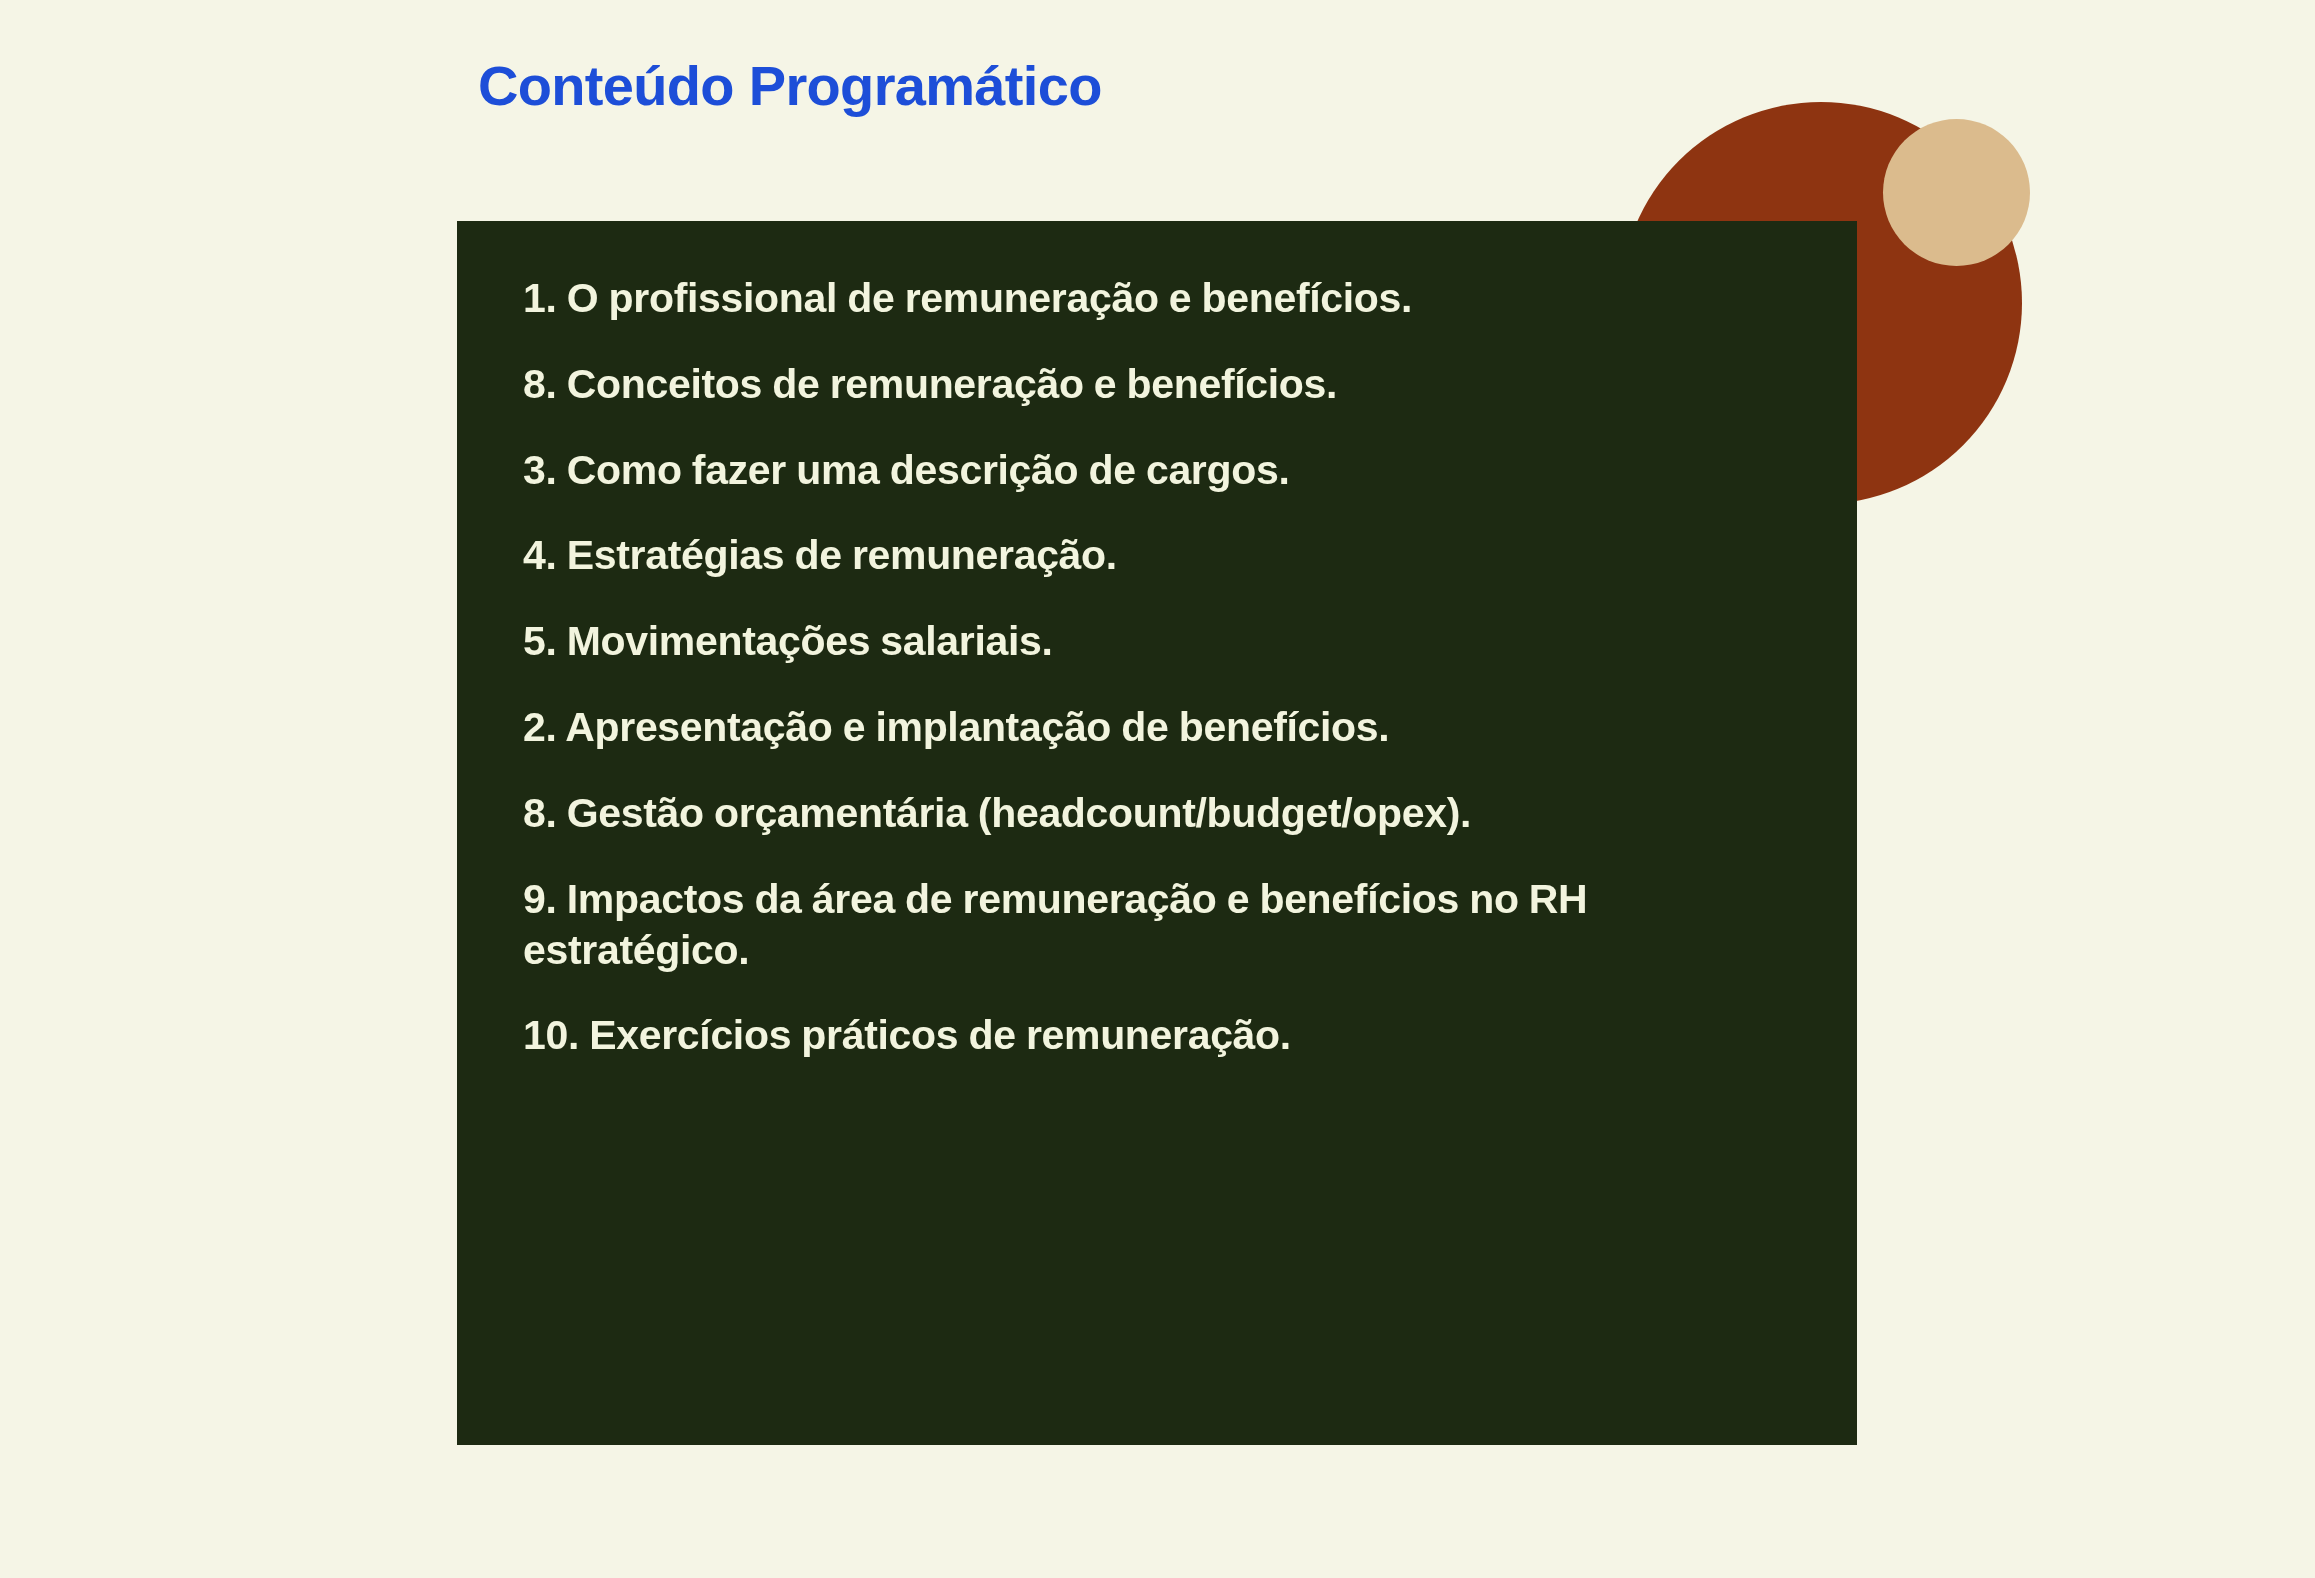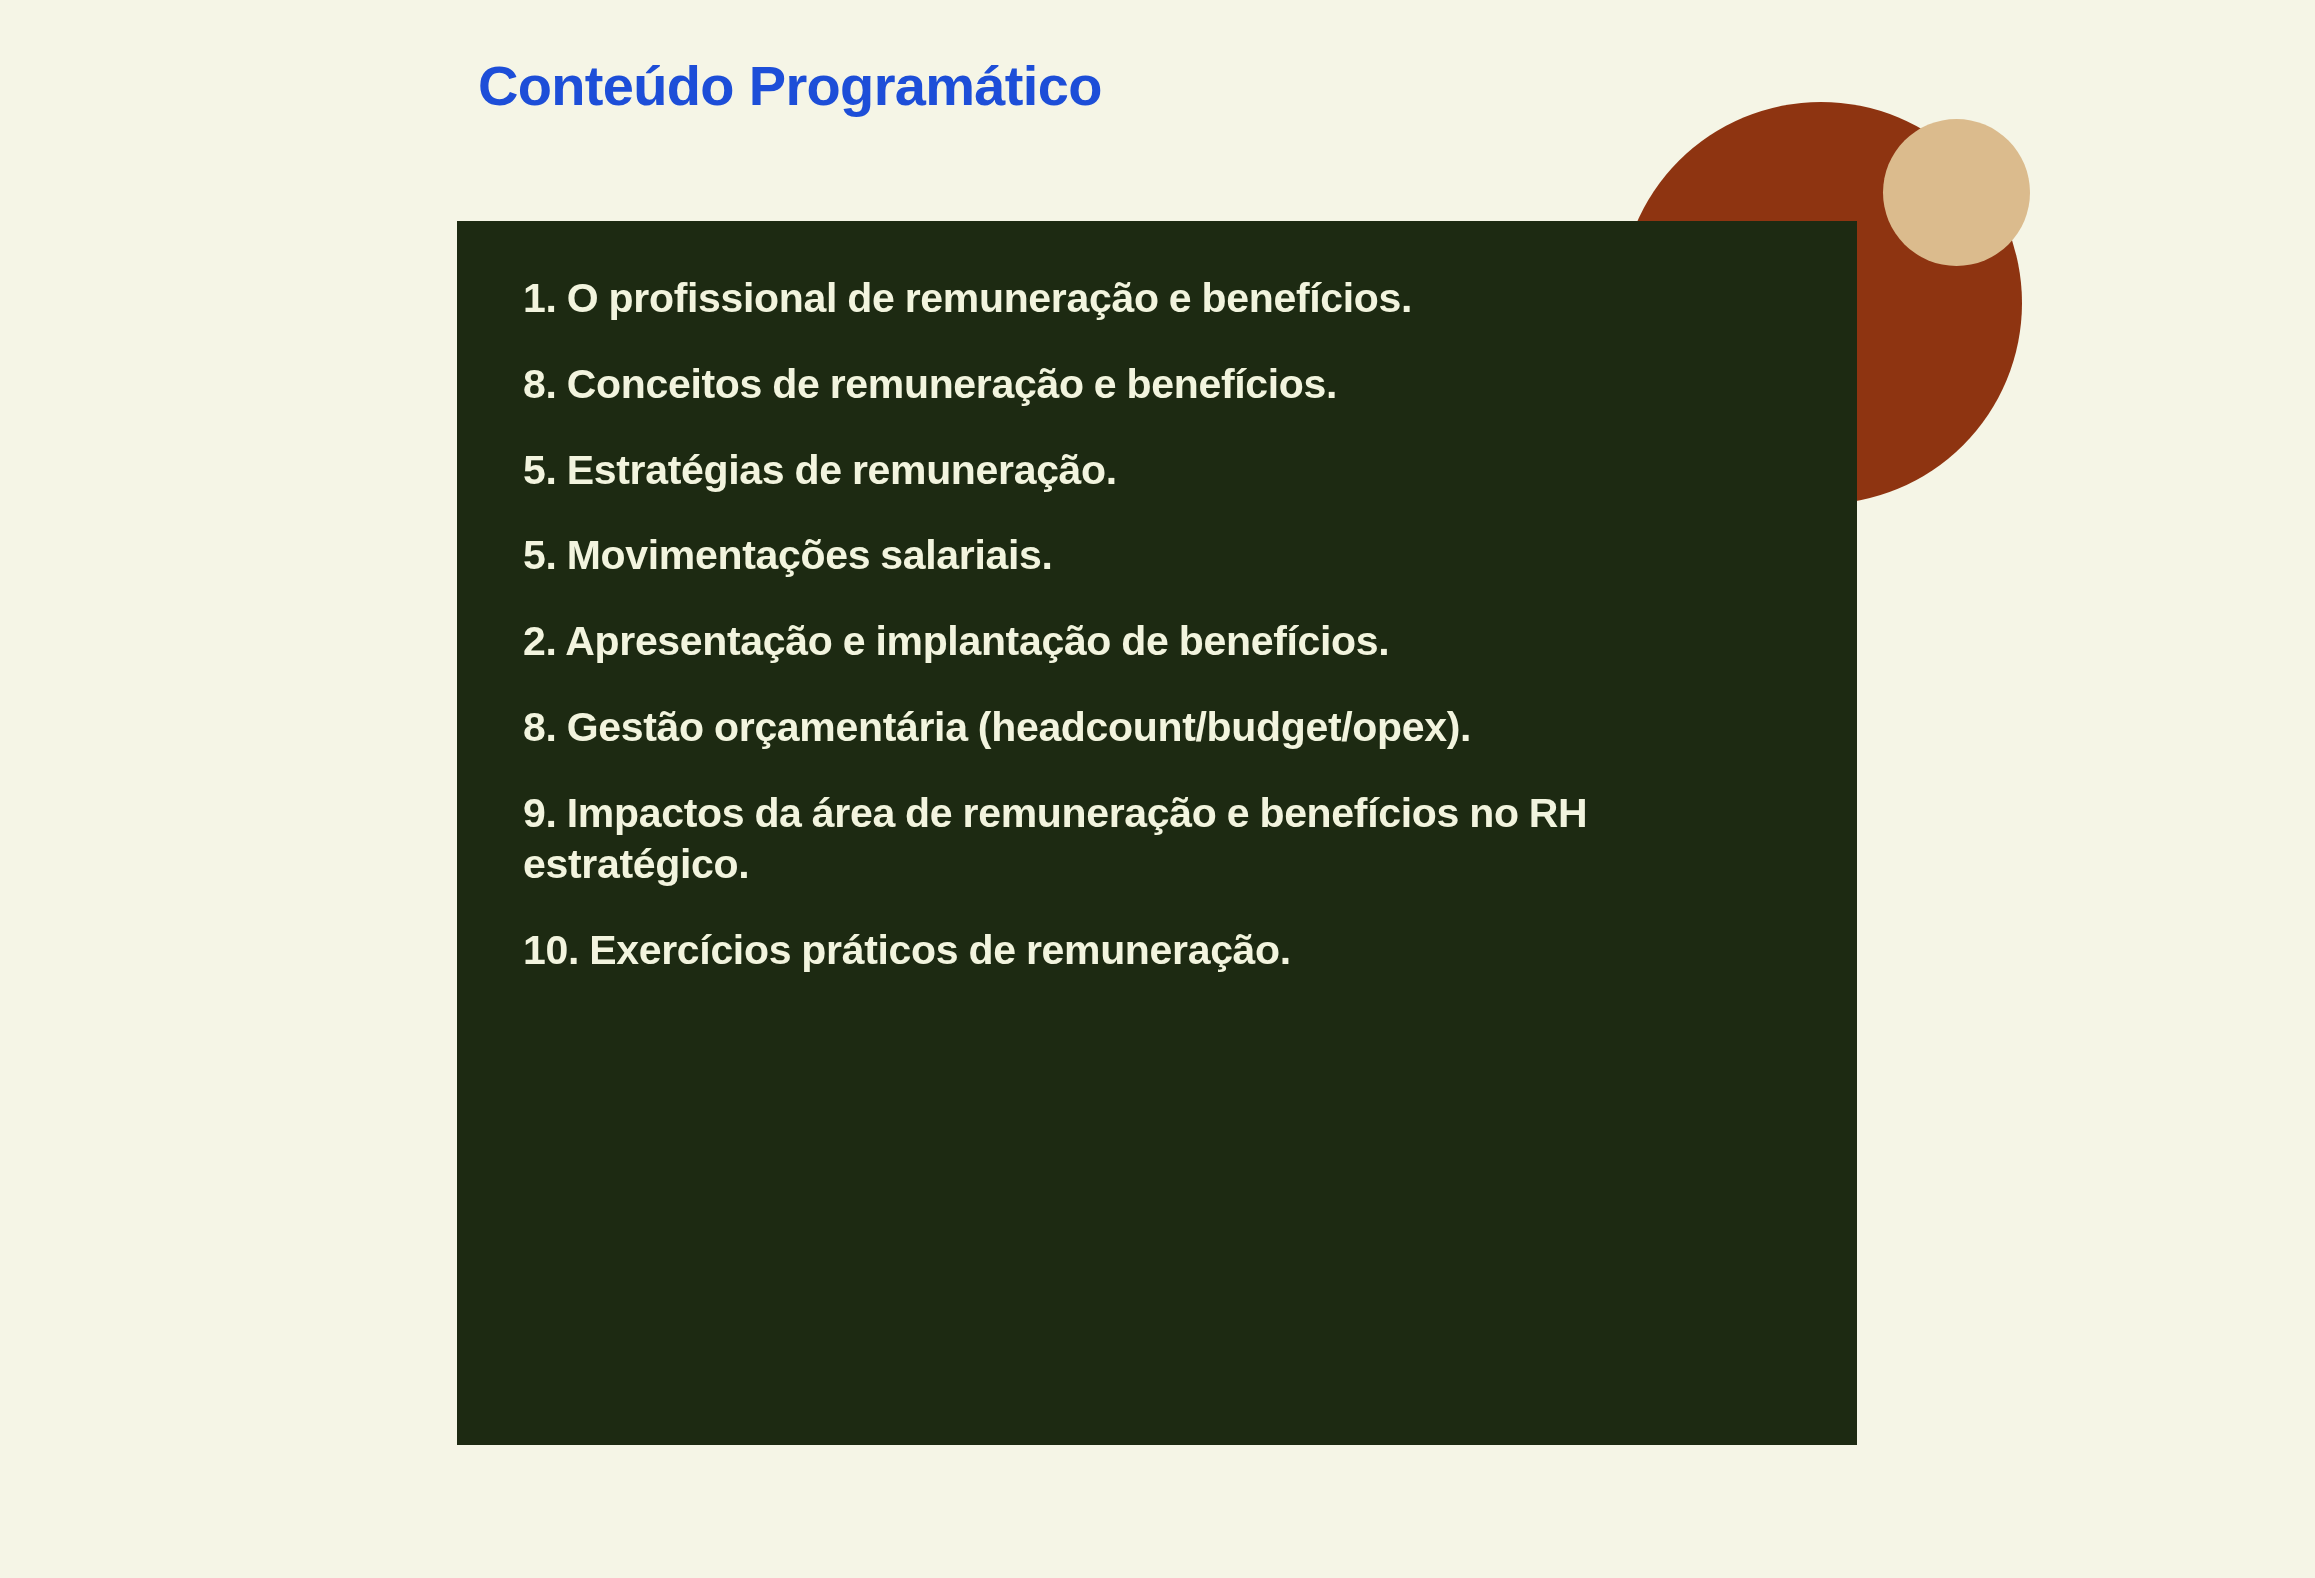--- a/index.html
+++ b/index.html
@@ -112,21 +112,24 @@
 
   <div id="content-card">
     <ul id="syllabus-list">
       <li class="syllabus-item">
         <span class="item-text">1. O profissional de remuneração e benefícios.</span>
       </li>
       <li class="syllabus-item">
         <span class="item-text">8. Conceitos de remuneração e benefícios.</span>
       </li>
       <li class="syllabus-item">
-        <span class="item-text">5. Estratégias de remuneração.</span>
+        <span class="item-text">3. Como fazer uma descrição de cargos.</span>
+      </li>
+      <li class="syllabus-item">
+        <span class="item-text">4. Estratégias de remuneração.</span>
       </li>
       <li class="syllabus-item">
         <span class="item-text">5. Movimentações salariais.</span>
       </li>
       <li class="syllabus-item">
         <span class="item-text">2. Apresentação e implantação de benefícios.</span>
       </li>
       <li class="syllabus-item">
         <span class="item-text">8. Gestão orçamentária (headcount/budget/opex).</span>
       </li>

